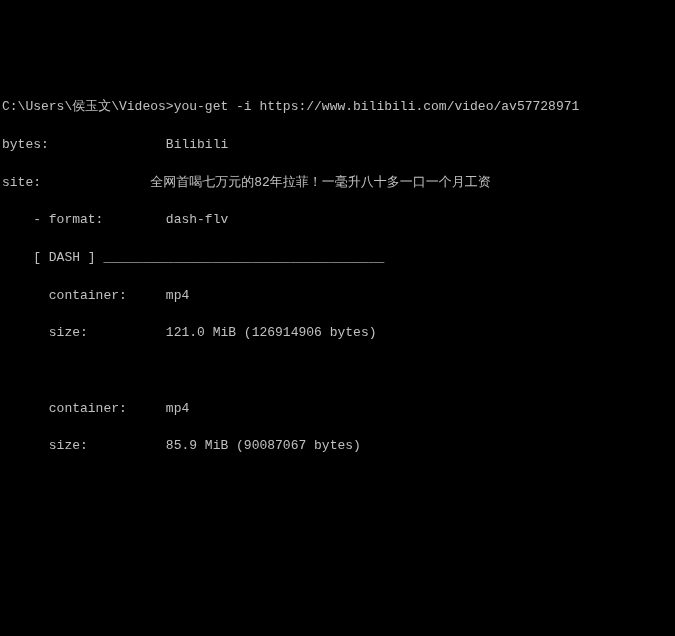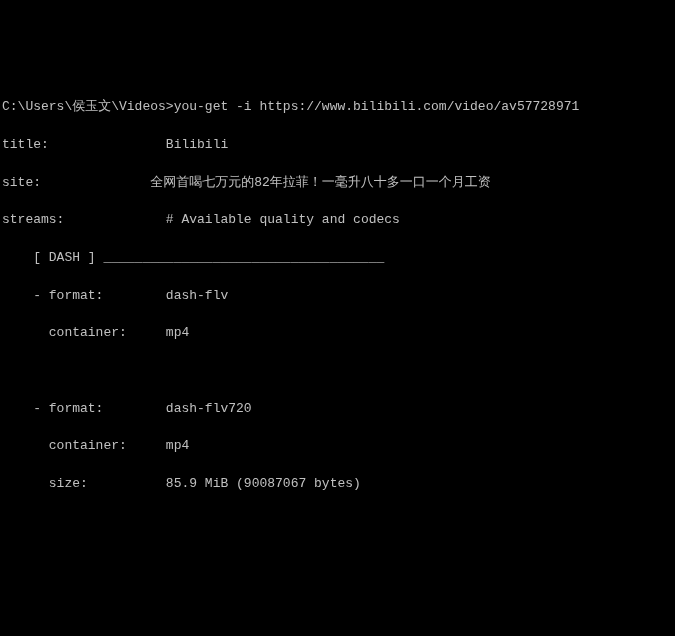--- a/index.html
+++ b/index.html
@@ -23,28 +23,27 @@
       white-space: pre;
     }
   </style>
 </head>
 <body>
 
 
 
 <div>
 <div class="line"><span>C:\Users\侯玉文\Videos&gt;</span><span>you-get -i https://www.bilibili.com/video/av57728971</span></div>
-<div class="line"><span>title:</span>               <span>Bilibili</span></div>
+<div class="line"><span>bytes:</span>               <span>Bilibili</span></div>
 <div class="line"><span>site:</span>              <span>全网首喝七万元的82年拉菲！一毫升八十多一口一个月工资</span></div>
-<div class="line"><span>streams:</span>             <span># Available quality and codecs</span></div>
+<div class="line"><span>    - format:</span>        <span>dash-flv</span></div>
 <div class="line">    [ DASH ] ____________________________________</div>
-<div class="line"><span>    - format:</span>        <span>dash-flv</span></div>
 <div class="line"><span>      container:</span>     <span>mp4</span></div>
+<div class="line"><span>      size:</span>          <span>121.0 MiB (126914906 bytes)</span></div>
 <div class="line"> </div>
-<div class="line"><span>    - format:</span>        <span>dash-flv720</span></div>
 <div class="line"><span>      container:</span>     <span>mp4</span></div>
 <div class="line"><span>      size:</span>          <span>85.9 MiB (90087067 bytes)</span></div>
 
 
 
 
 
 
 
 

